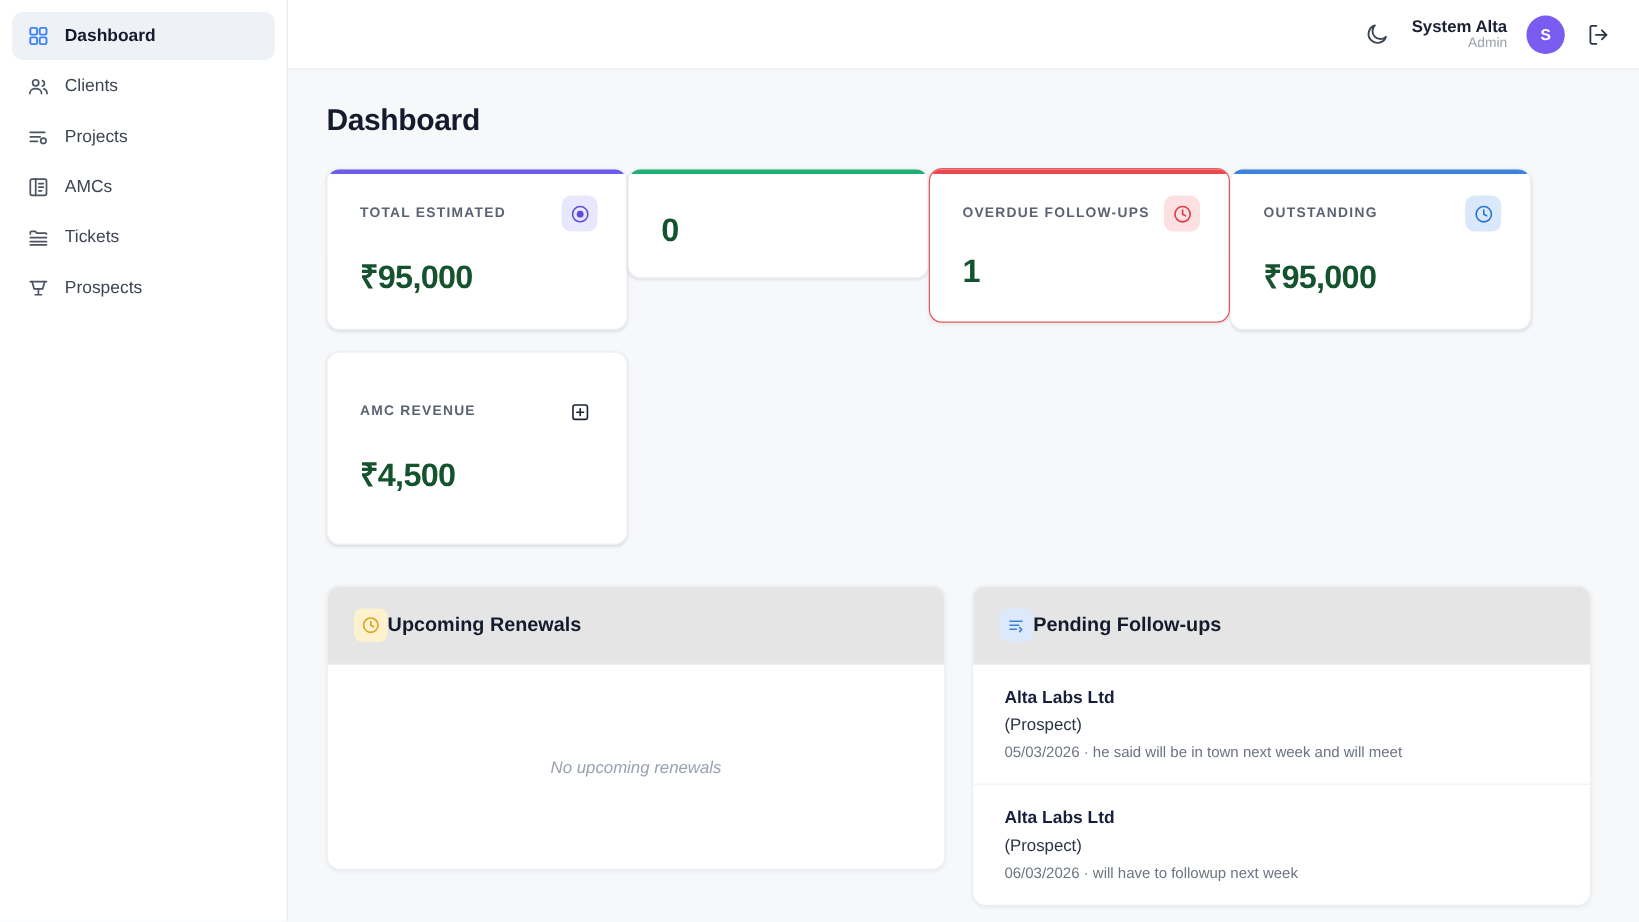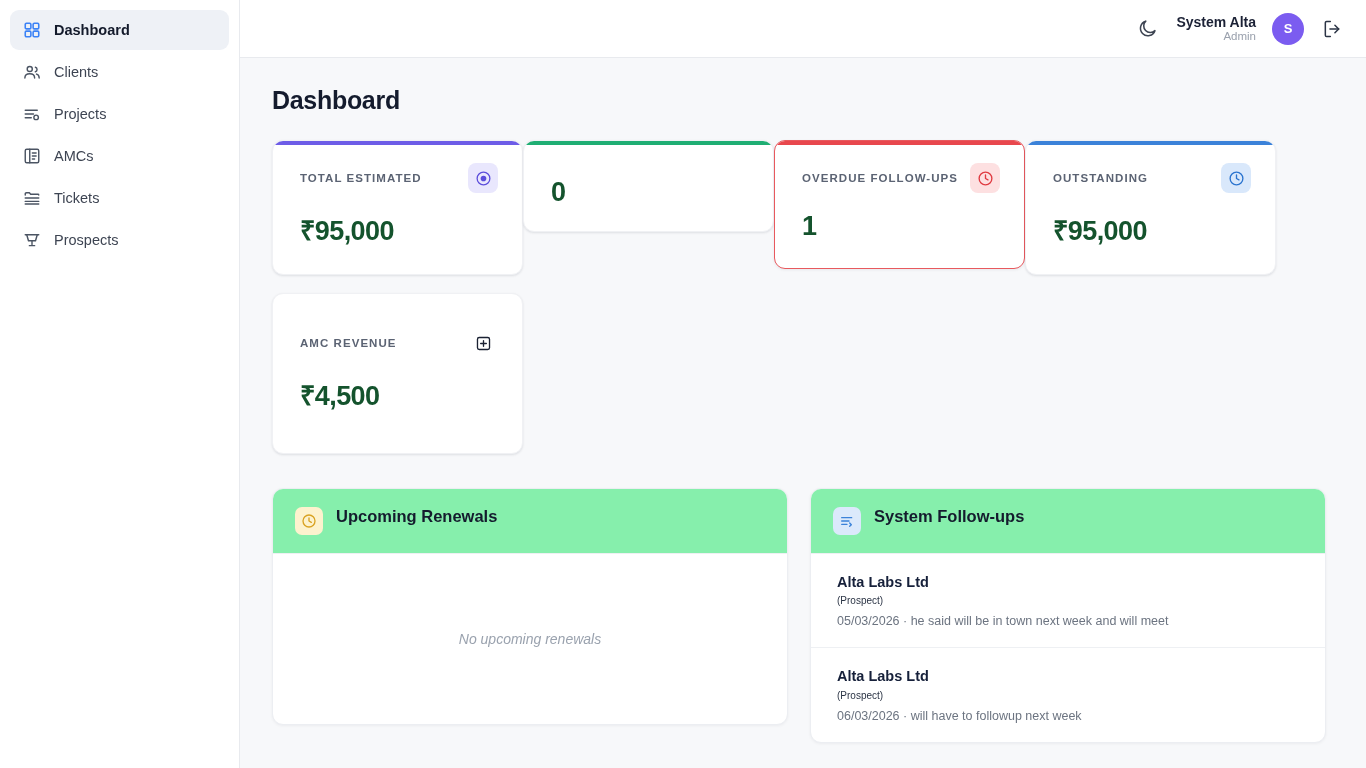--- a/index.html
+++ b/index.html
@@ -88,34 +88,34 @@
 
   
   .panel-grid { display: flex; gap: 22px; margin-top: 34px; align-items: flex-start; }
   .panel {
     width: 516px; background: #fff; border-radius: 11px;
     border: 1px solid #eceef2;
     box-shadow: 0 1px 3px rgba(17,24,39,.05);
     overflow: hidden;
   }
   .panel-head {
-    display: flex; align-items: flex-start; gap: 13px;
+    display: flex; align-items: center; 
     padding: 18px 22px; border-bottom: 1px solid #eef0f3;
-    background: #86efac;
+    background: #e5e5e5;
   }
   .panel-icon { width: 28px; height: 28px; border-radius: 7px; display: flex; align-items: center; justify-content: center; flex: 0 0 28px; }
   .panel-title { font-size: 16.5px; font-weight: 700; color: #141b2d; }
   .panel-empty {
     height: 170px; display: flex; align-items: center; justify-content: center;
     font-size: 14px; color: #9aa2ae; font-style: italic;
   }
   .fu-item { padding: 17px 24px 19px 26px; border-bottom: 1px solid #eef0f3; cursor: pointer; }
   .fu-item:last-child { border-bottom: none; }
   .fu-name { font-size: 14.5px; font-weight: 700; color: #16203a; line-height: 1.55; }
-  .fu-type { font-size: 10px; color: #2b3445; line-height: 1.5; }
+  .fu-type { font-size: 14px; color: #2b3445; line-height: 1.5; }
   .fu-meta { font-size: 12.5px; color: #6c7481; margin-top: 6px; }
 </style>
 </head>
 <body>
 
 <div class="app">
 
   <aside class="sidebar">
 
     <nav class="nav">
@@ -302,21 +302,21 @@
         <div class="panel">
           <div class="panel-head">
             <span class="panel-icon" style="background:#dbe9fb">
               <svg width="16" height="16" viewBox="0 0 24 24" fill="none" stroke="#3b82d9" stroke-width="2" stroke-linecap="round" stroke-linejoin="round">
                 <line x1="4" y1="7" x2="19" y2="7"></line>
                   <line x1="4" y1="12" x2="15" y2="12"></line>
                 <line x1="4" y1="17" x2="12" y2="17"></line>
                   <polyline points="16 15 18.5 17.5 16 20"></polyline>
               </svg>
             </span>
-            <span class="panel-title">System Follow-ups</span>
+            <span class="panel-title">Pending Follow-ups</span>
           </div>
 
           <div class="fu-item">
             <div class="fu-name">Alta Labs Ltd</div>
             <div class="fu-type">(Prospect)</div>
             <div class="fu-meta">05/03/2026 · he said will be in town next week and will meet</div>
           </div>
 
           <div class="fu-item">
             <div class="fu-name">Alta Labs Ltd</div>

